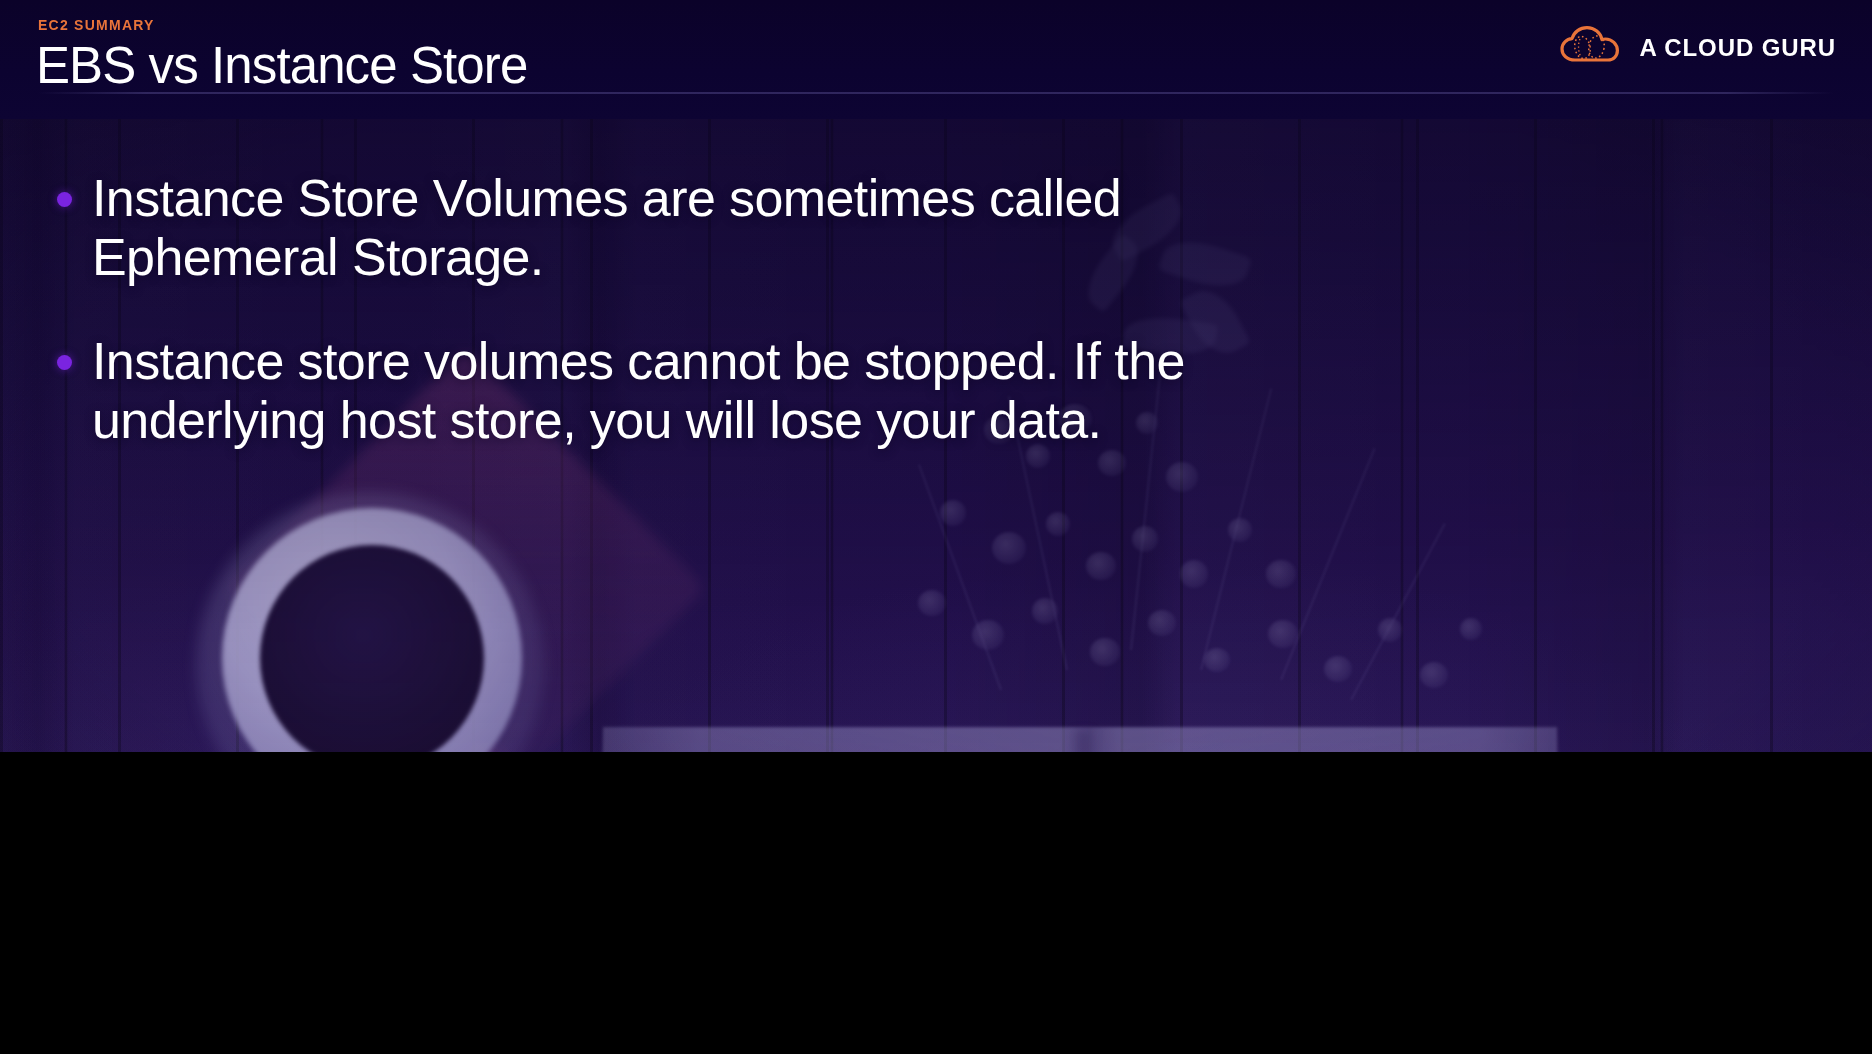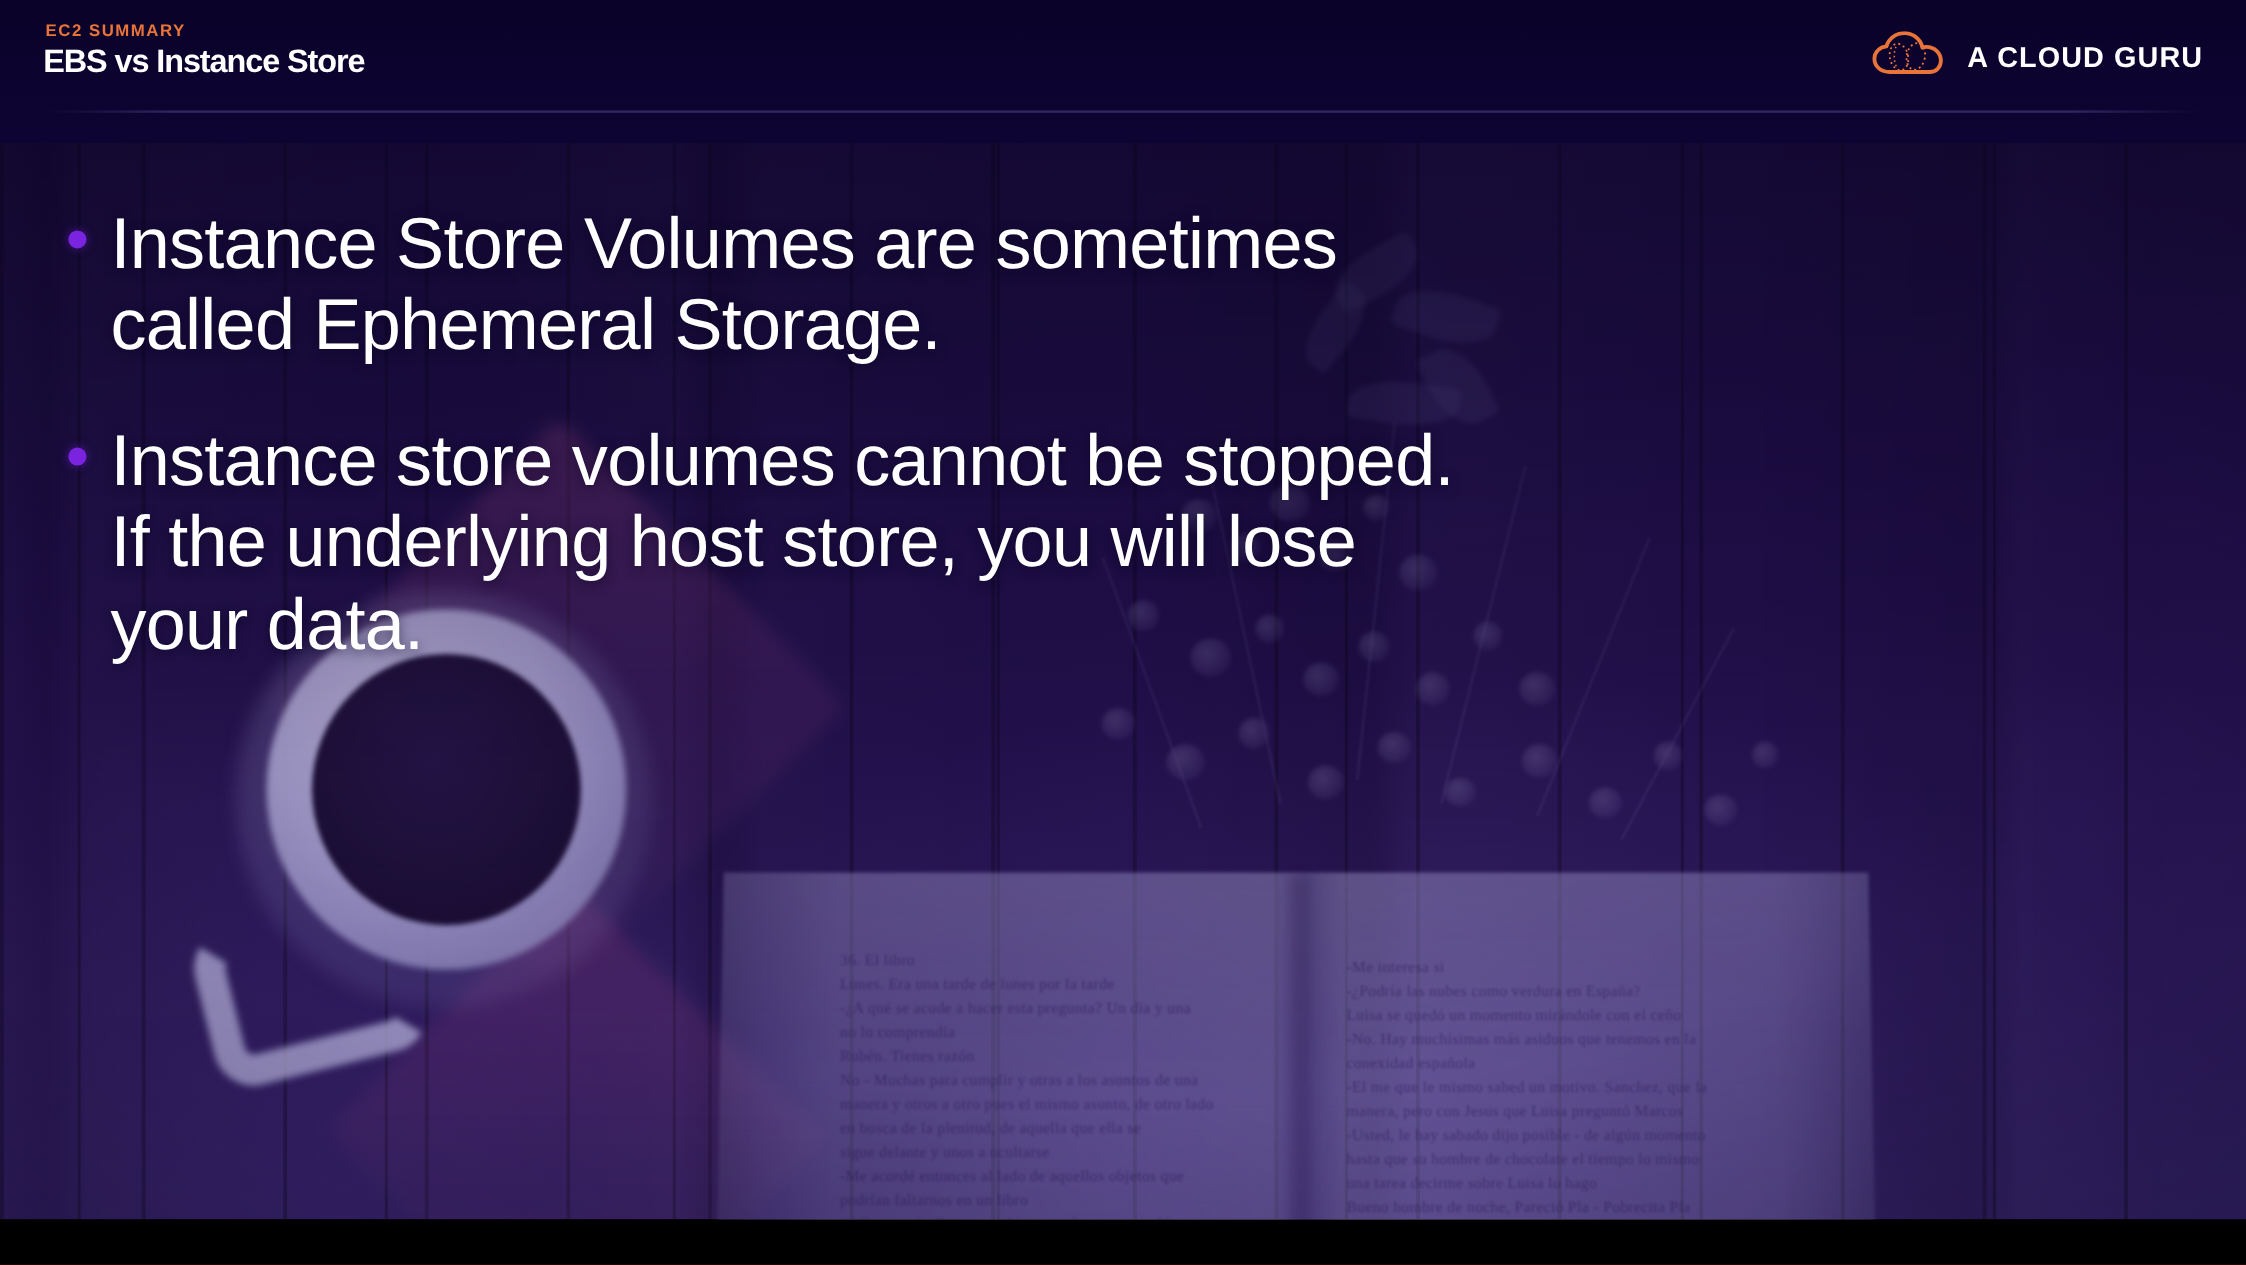--- a/index.html
+++ b/index.html
@@ -7,23 +7,23 @@
     margin: 0;
     padding: 0;
     background: #000;
   }
   body {
     font-family: "Liberation Sans", sans-serif;
   }
   #slide {
     position: relative;
     width: 1872px;
-    height: 1016px;
+    height: 752px;
     overflow: hidden;
-    background: #b91c1c;
+    background: #6d28d9;
   }
 
   
   .photo-bg {
     position: absolute;
     left: 0; top: 0;
     width: 1872px;
     height: 1054px;
     overflow: hidden;
     background:
@@ -188,22 +188,22 @@
     left: 38px; top: 17px;
     color: #e9743a;
     font-size: 14px;
     font-weight: bold;
     letter-spacing: 1.25px;
   }
   .slide-title {
     position: absolute;
     left: 36px; top: 36px;
     color: #ffffff;
-    font-size: 27px;
-    font-weight: bold;
+    font-size: 51px;
+    font-weight: normal;
     letter-spacing: -0.9px;
     white-space: nowrap;
   }
   .header-rule {
     position: absolute;
     left: 38px; top: 92px;
     width: 1796px; height: 2px;
     background: linear-gradient(90deg, rgba(120,110,190,0.0) 0%, rgba(128,118,196,0.30) 6%, rgba(128,118,196,0.30) 94%, rgba(120,110,190,0.0) 100%);
   }
   .brand {
@@ -227,21 +227,21 @@
     left: 0; top: 119px;
     width: 1872px;
     z-index: 8;
   }
   .bullet-list { margin: 0; padding: 0; list-style: none; }
   .bullet-item {
     position: relative;
     padding-left: 92px;
     margin: 0 0 44px 0;
     color: #ffffff;
-    font-size: 60px;
+    font-size: 52px;
     line-height: 1.14;
     font-weight: 400;
     letter-spacing: -0.6px;
     max-width: 1480px;
     text-shadow: 0 2px 10px rgba(10,3,30,0.55);
   }
   .bullet-item:first-child { margin-top: 50px; }
   .bullet-dot {
     position: absolute;
     left: 57px; top: 23px;

